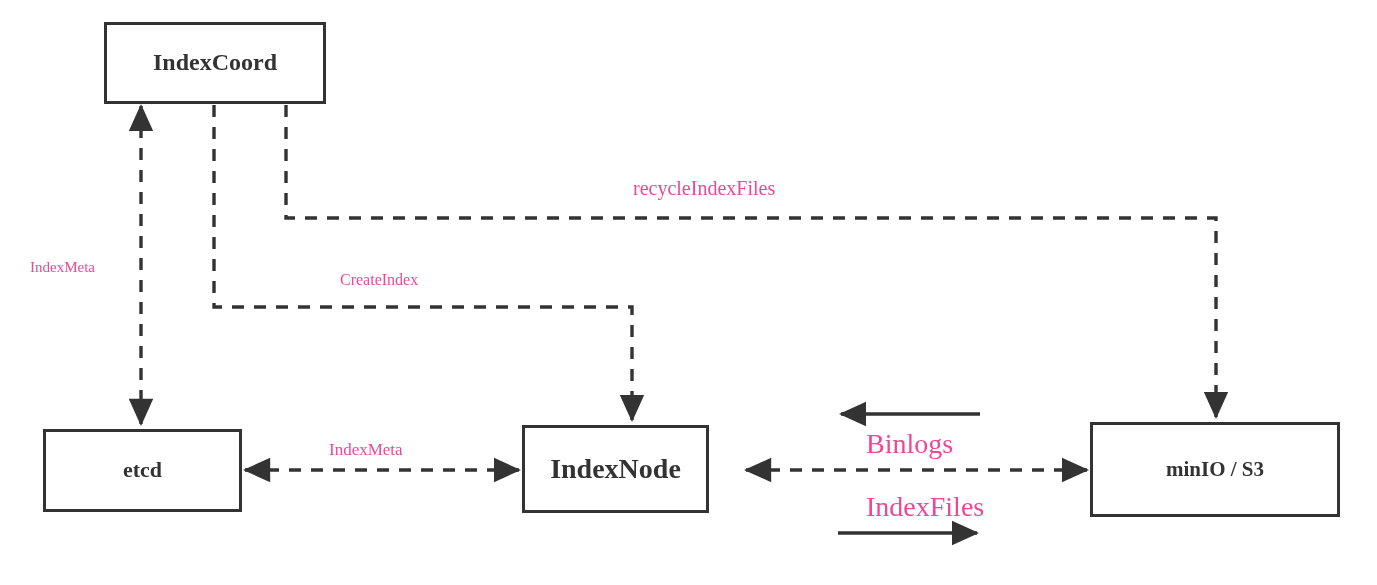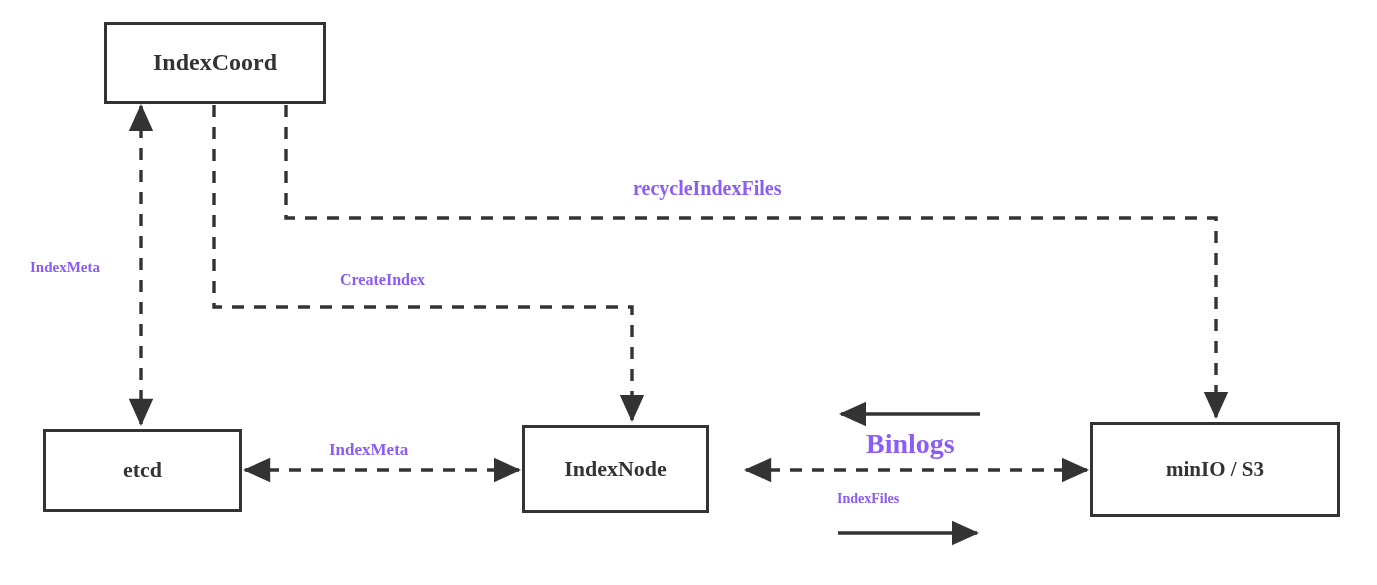--- a/index.html
+++ b/index.html
@@ -52,33 +52,33 @@
     top: 429px;
     width: 199px;
     height: 83px;
     font-size: 22px;
   }
   #node-indexnode {
     left: 522px;
     top: 425px;
     width: 187px;
     height: 88px;
-    font-size: 22px;
+    font-size: 28px;
   }
   #node-minio {
     left: 1090px;
     top: 422px;
     width: 250px;
     height: 95px;
     font-size: 21px;
   }
   .edge-label {
     position: absolute;
-    font-weight: bold;
-    color: #8b5cf6;
+    font-weight: normal;
+    color: #ec4899;
     white-space: nowrap;
     z-index: 4;
   }
   .lbl-indexmeta-vert {
     left: 30px;
     top: 259px;
     font-size: 15px;
   }
   .lbl-createindex {
     left: 340px;
@@ -94,23 +94,23 @@
     left: 329px;
     top: 440px;
     font-size: 17px;
   }
   .lbl-binlogs {
     left: 866px;
     top: 428px;
     font-size: 28px;
   }
   .lbl-indexfiles {
-    left: 837px;
+    left: 866px;
     top: 491px;
-    font-size: 14px;
+    font-size: 28px;
   }
 </style>
 </head>
 <body>
 
 <div id="canvas">
 
   <svg id="wires" viewBox="0 0 1377 585" xmlns="http://www.w3.org/2000/svg">
     <defs>
       <marker id="arrowEnd" markerWidth="9" markerHeight="9" refX="7.4" refY="4" orient="auto" markerUnits="strokeWidth">

